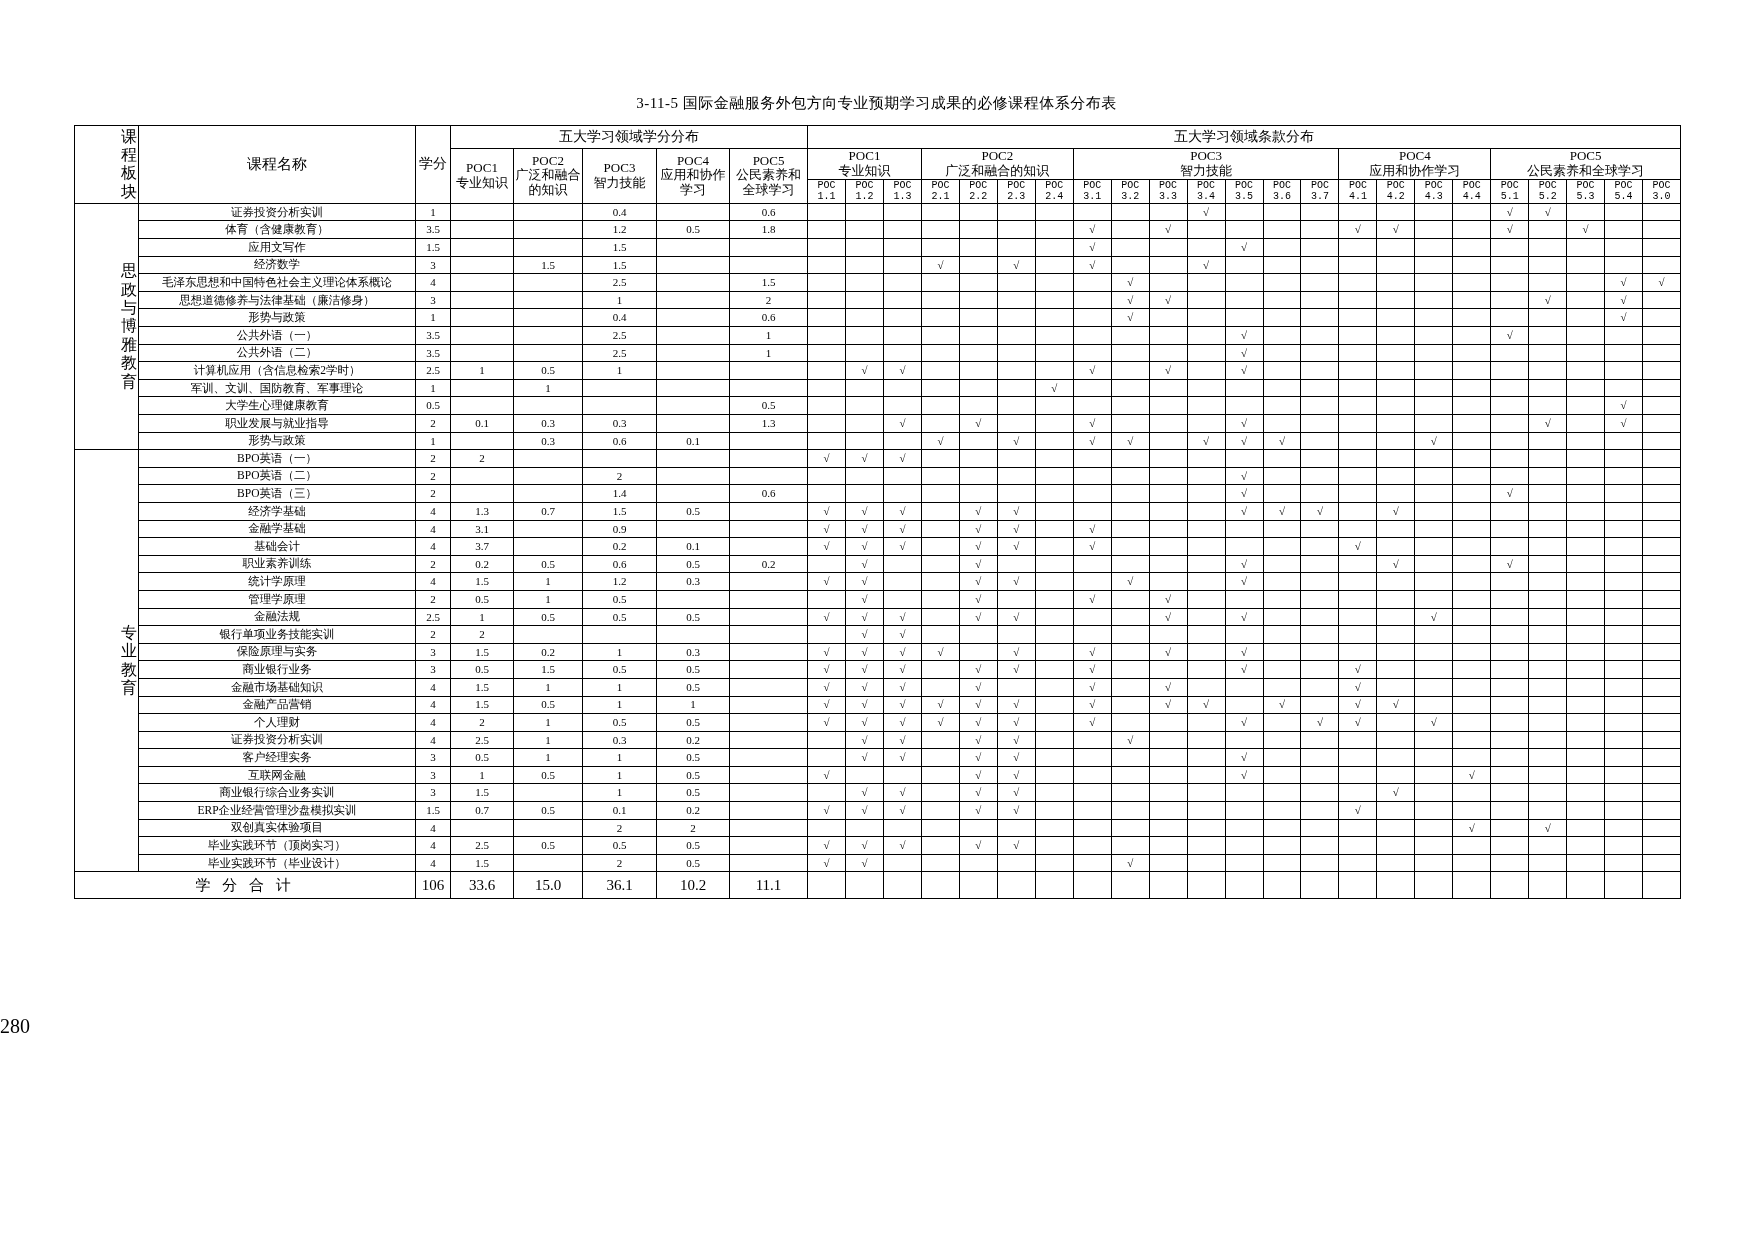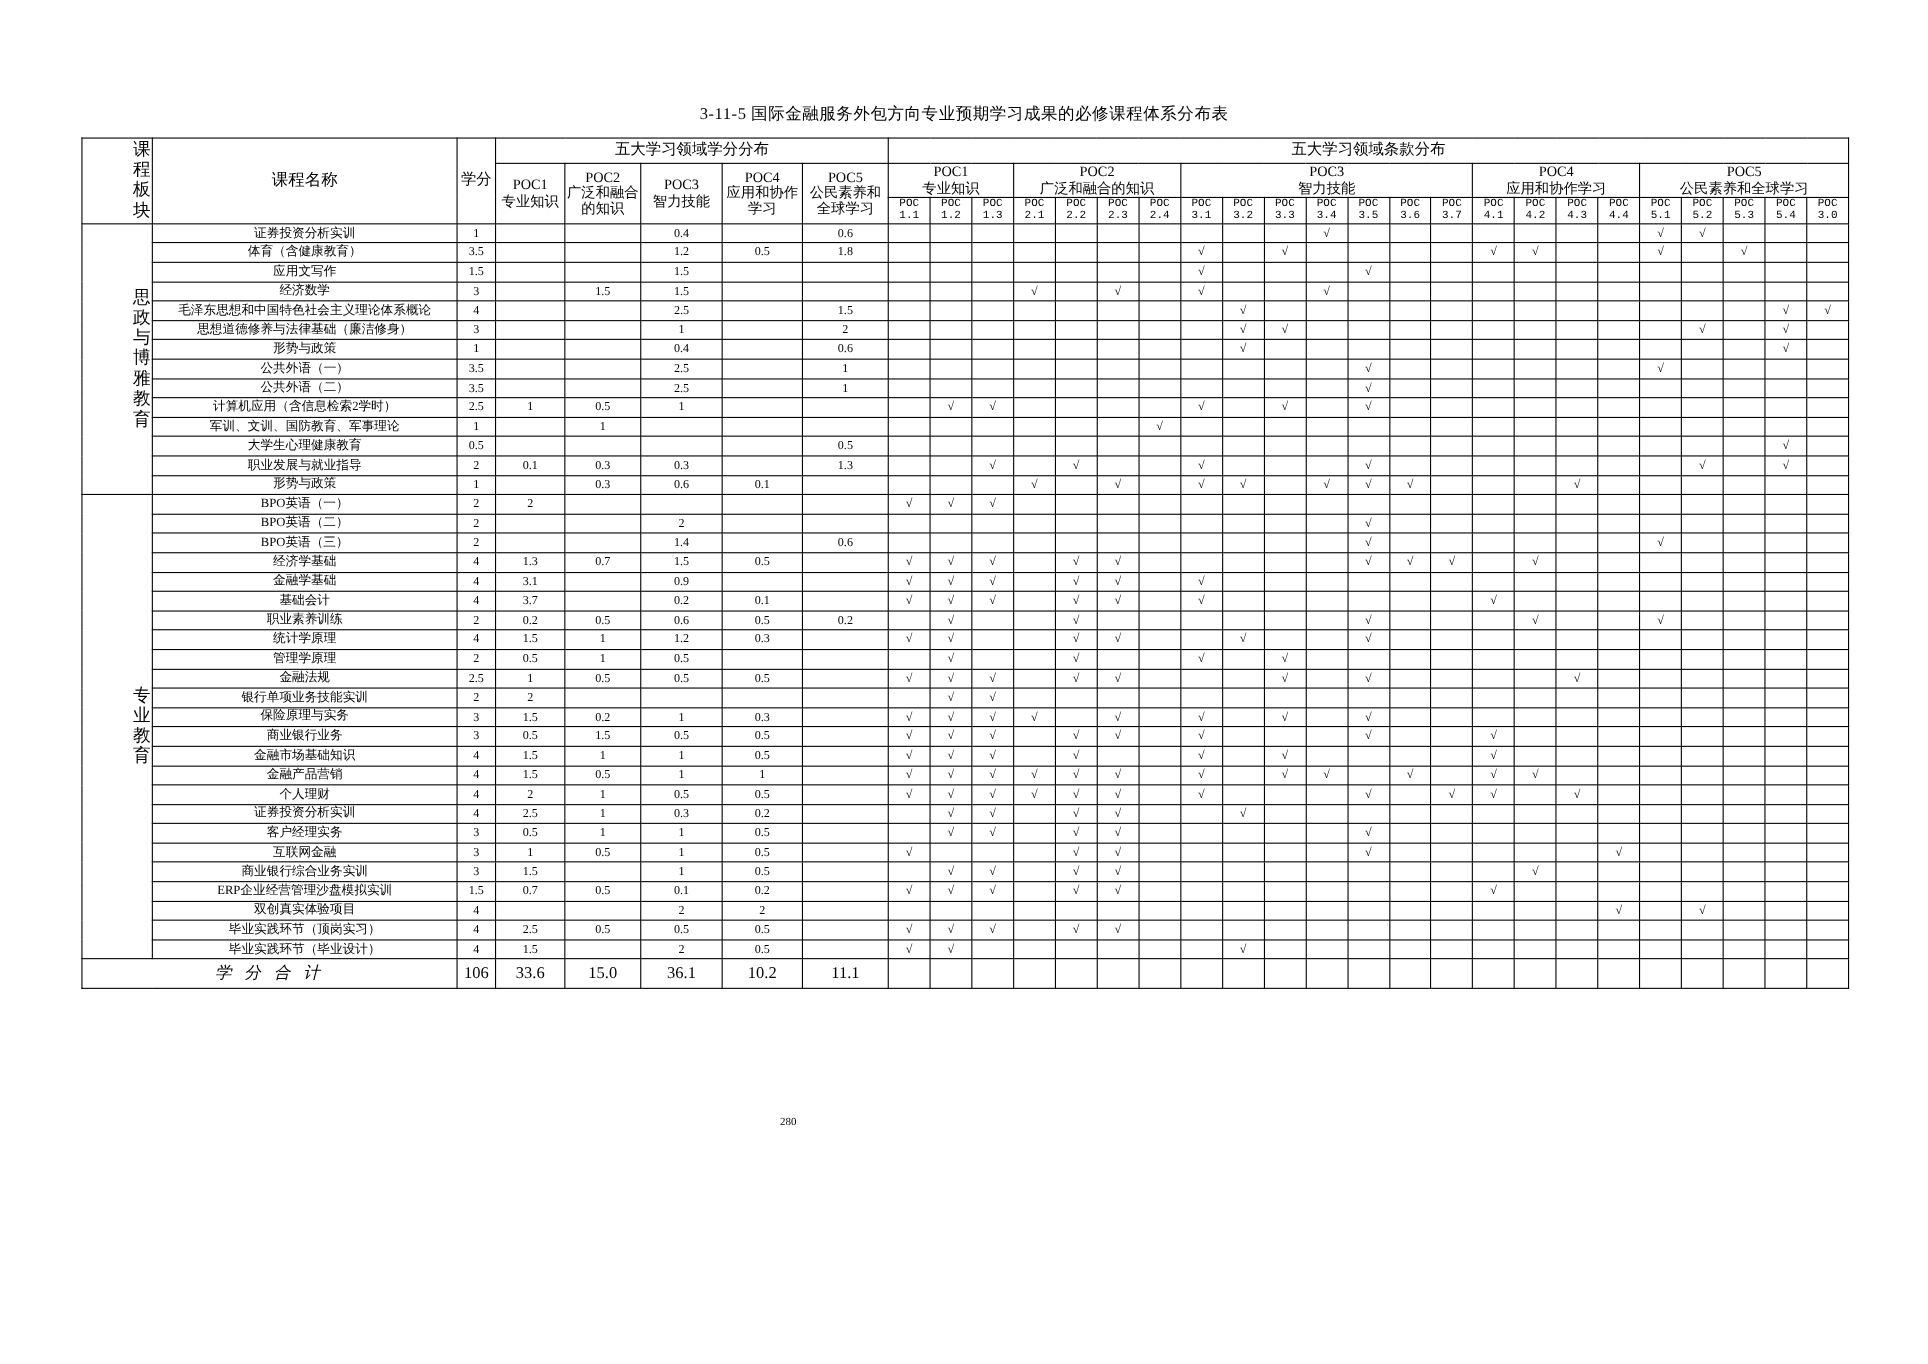--- a/index.html
+++ b/index.html
@@ -81,29 +81,27 @@
   .check {
     font-size: 11px;
   }
   .total-row td {
     font-size: 15px;
     height: 26px;
     font-weight: normal;
   }
   .total-label {
     letter-spacing: 4px;
-    font-style: italic;
   }
   .page-num {
     position: absolute;
     left: 0;
     top: 1015px;
     width: 1433px;
-    text-align: center;
-    font-size: 10px;
+    font-size: 20px;
   }
   .vtitle {
     display: block;
     margin-left: 46px;
   }
 </style>
 </head>
 <body>
 
 <div class="page">

